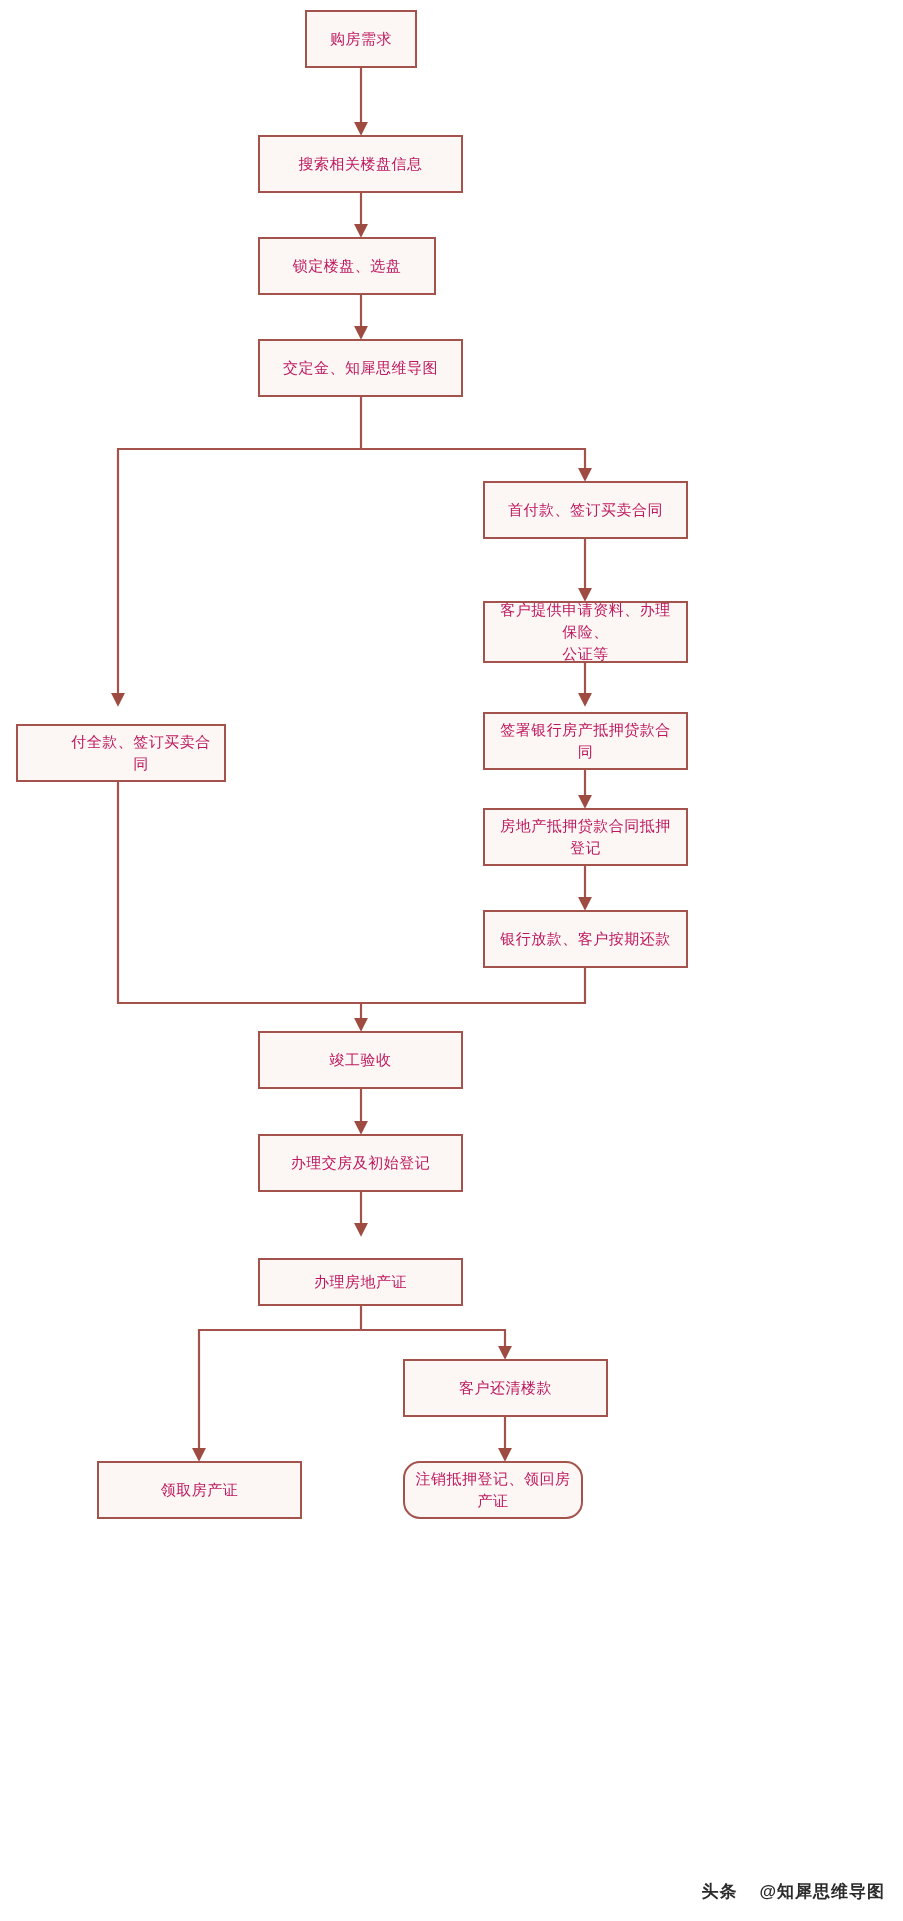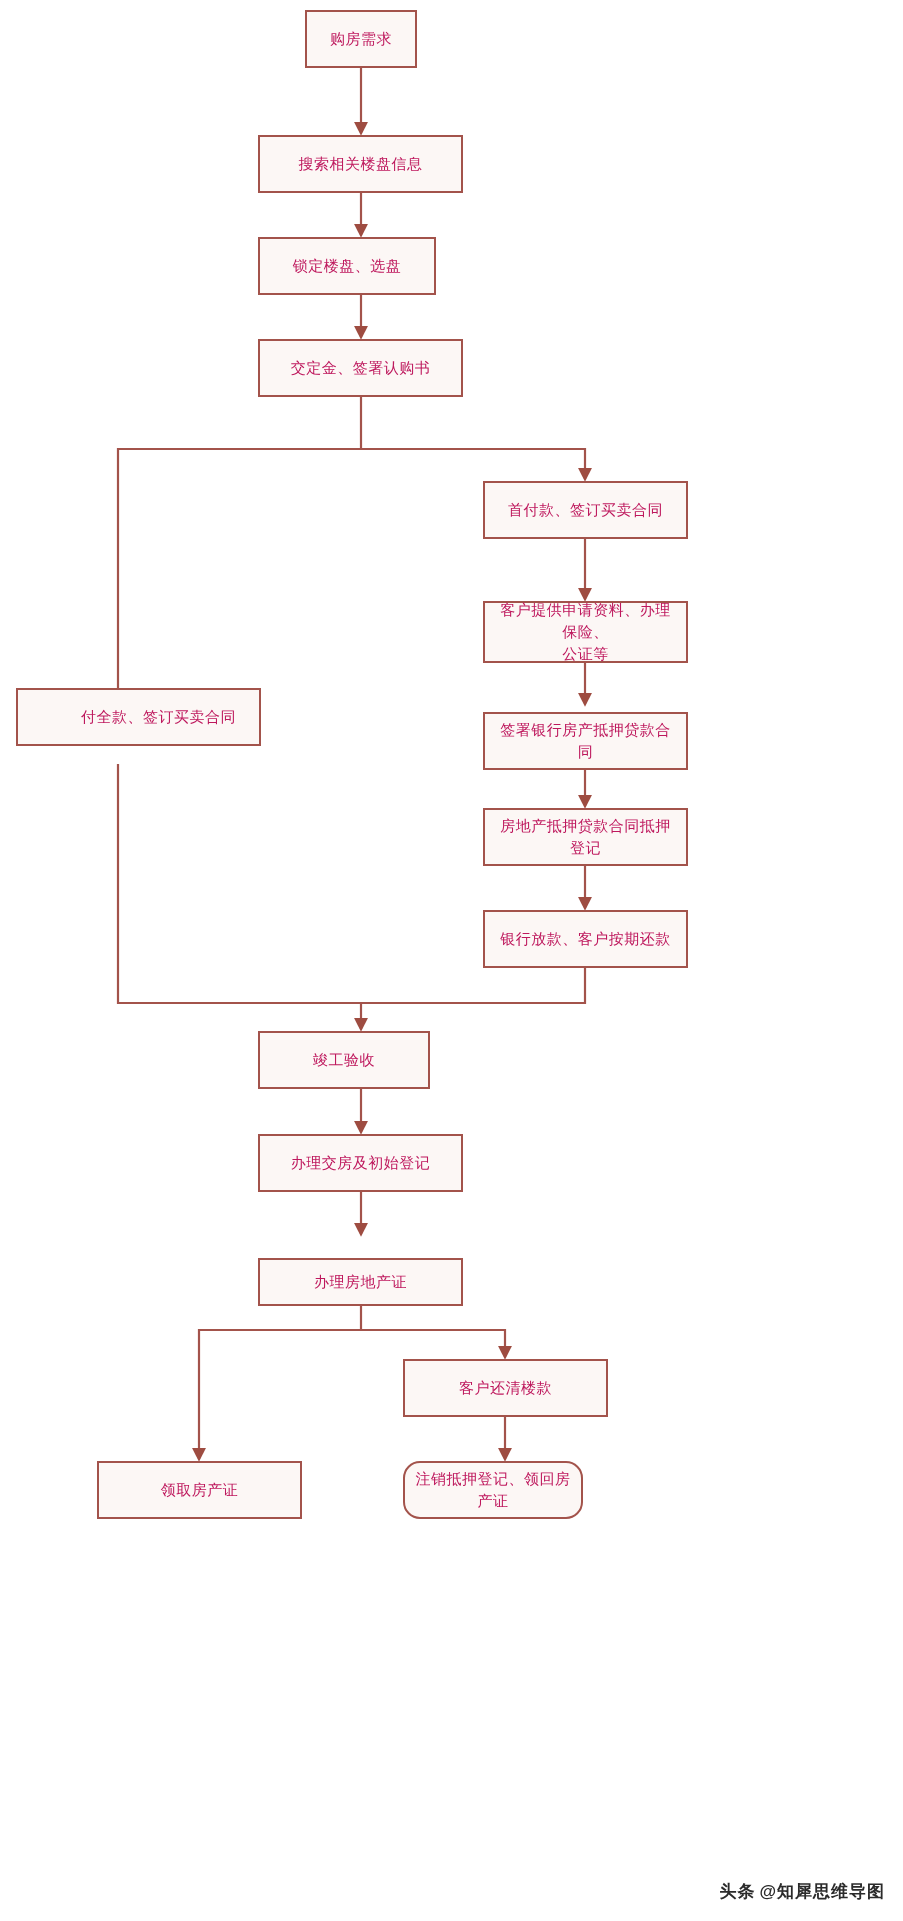--- a/index.html
+++ b/index.html
@@ -31,21 +31,21 @@
   .watermark{
     position:absolute;
     right:18px;
     bottom:18px;
     font-size:17px;
     font-weight:bold;
     color:#2b2b2b;
     letter-spacing:1px;
     display:flex;
     align-items:center;
-    gap:4px;
+    gap:22px;
   }
   .watermark .wm-logo{
     font-size:17px;
     font-weight:bold;
     color:#2b2b2b;
   }
 </style>
 </head>
 <body>
 
@@ -96,42 +96,42 @@
   <div class="node" style="left:305px;top:10px;width:112px;height:58px;">
       <span>购房需求</span>
     </div>
   <div class="node" style="left:258px;top:135px;width:205px;height:58px;">
       <span>搜索相关楼盘信息</span>
     </div>
   <div class="node" style="left:258px;top:237px;width:178px;height:58px;">
       <span>锁定楼盘、选盘</span>
     </div>
   <div class="node" style="left:258px;top:339px;width:205px;height:58px;">
-      <span>交定金、签署认购书</span>
+      <span>交定金、知犀思维导图</span>
     </div>
   <div class="node" style="left:483px;top:481px;width:205px;height:58px;">
       <span>首付款、签订买卖合同</span>
     </div>
   <div class="node" style="left:483px;top:601px;width:205px;height:62px;">
       <span>客户提供申请资料、办理保险、
 公证等</span>
     </div>
   <div class="node" style="left:483px;top:712px;width:205px;height:58px;">
       <span>签署银行房产抵押贷款合同</span>
     </div>
   <div class="node" style="left:483px;top:808px;width:205px;height:58px;">
       <span>房地产抵押贷款合同抵押登记</span>
     </div>
   <div class="node" style="left:483px;top:910px;width:205px;height:58px;">
       <span>银行放款、客户按期还款</span>
     </div>
-  <div class="node" style="left:16px;top:688px;width:245px;height:58px;padding-left:48px;">
+  <div class="node" style="left:16px;top:724px;width:210px;height:58px;padding-left:48px;">
       <span>付全款、签订买卖合同</span>
     </div>
-  <div class="node" style="left:258px;top:1031px;width:172px;height:58px;">
+  <div class="node" style="left:258px;top:1031px;width:205px;height:58px;">
       <span>竣工验收</span>
     </div>
   <div class="node" style="left:258px;top:1134px;width:205px;height:58px;">
       <span>办理交房及初始登记</span>
     </div>
   <div class="node" style="left:258px;top:1236px;width:205px;height:48px;margin-top:22px;">
       <span>办理房地产证</span>
     </div>
   <div class="node" style="left:403px;top:1359px;width:205px;height:58px;">
       <span>客户还清楼款</span>

